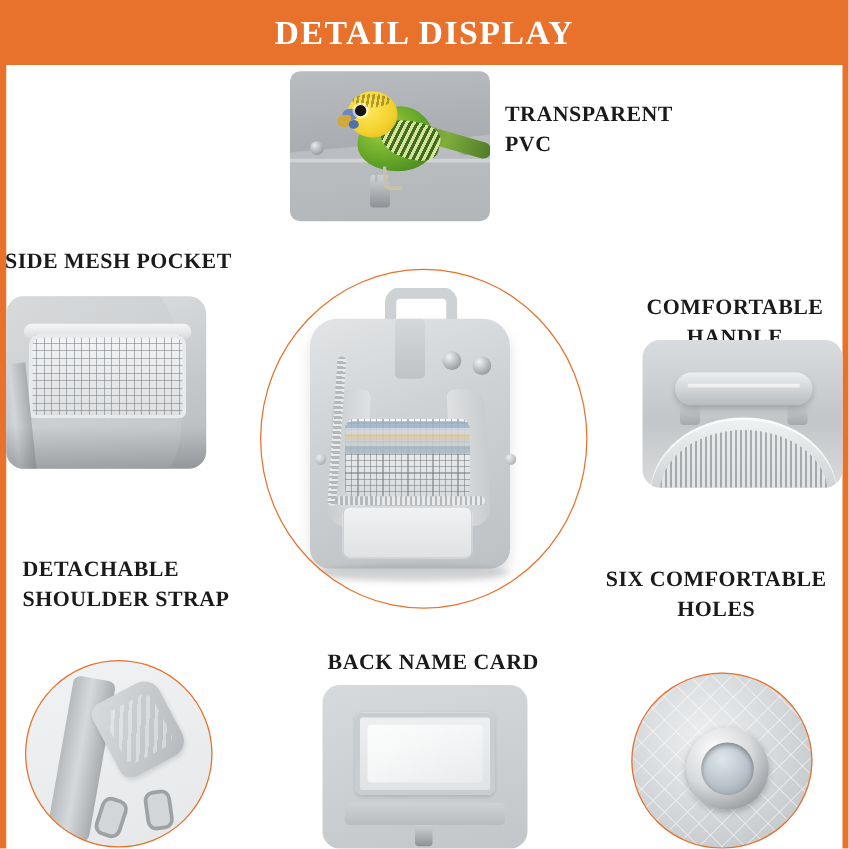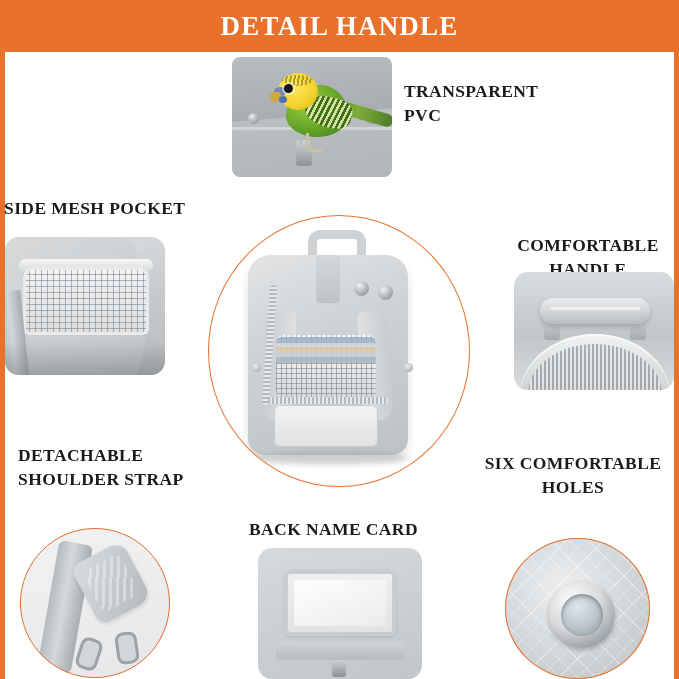--- a/index.html
+++ b/index.html
@@ -502,21 +502,21 @@
     background: radial-gradient(circle at 40% 32%, #dfe6ec 0%, #b9c3cb 55%, #8e979e 100%);
     box-shadow: inset 0 2px 4px rgba(0,0,0,.35);
   }
 </style>
 </head>
 <body>
 
 <div id="page">
 
   <div class="header-band"></div>
-  <div class="header-title">DETAIL HANDLE</div>
+  <div class="header-title">DETAIL DISPLAY</div>
   <div class="header-underline"></div>
   <div class="edge-left"></div>
   <div class="edge-right"></div>
 
   <div class="photo" id="photo-bird">
     <div class="panel-seam"></div>
     <div class="rivet r1"></div>
     <div class="rivet r2"></div>
     <div class="zipper"></div>
     <div class="bird">
@@ -575,21 +575,21 @@
   <div class="label" style="left:18px; top:444px; width:210px;font-family:Liberation Serif, serif;">DETACHABLE
 SHOULDER STRAP</div>
   <div class="photo circle" id="photo-strap">
     <div class="strap-band"></div>
     <div class="strap-pad"></div>
     <div class="clip c1"></div>
     <div class="clip c2"></div>
   </div>
   <div class="ring circle" style="left:20px; top:528px; width:150px; height:150px;"></div>
 
-  <div class="label" style="left:249px; top:518px; width:182px; text-align:left;">BACK NAME CARD</div>
+  <div class="label" style="left:249px; top:518px; width:182px; text-align:right;">BACK NAME CARD</div>
   <div class="photo rounded" id="photo-card">
     <div class="card-window"></div>
     <div class="card-flap"></div>
     <div class="card-zip"></div>
   </div>
 
   <div class="label" style="left:472px; top:452px; width:202px; text-align:center;">SIX COMFORTABLE
 HOLES</div>
   <div class="photo circle" id="photo-vent">
     <div class="quilt"></div>

